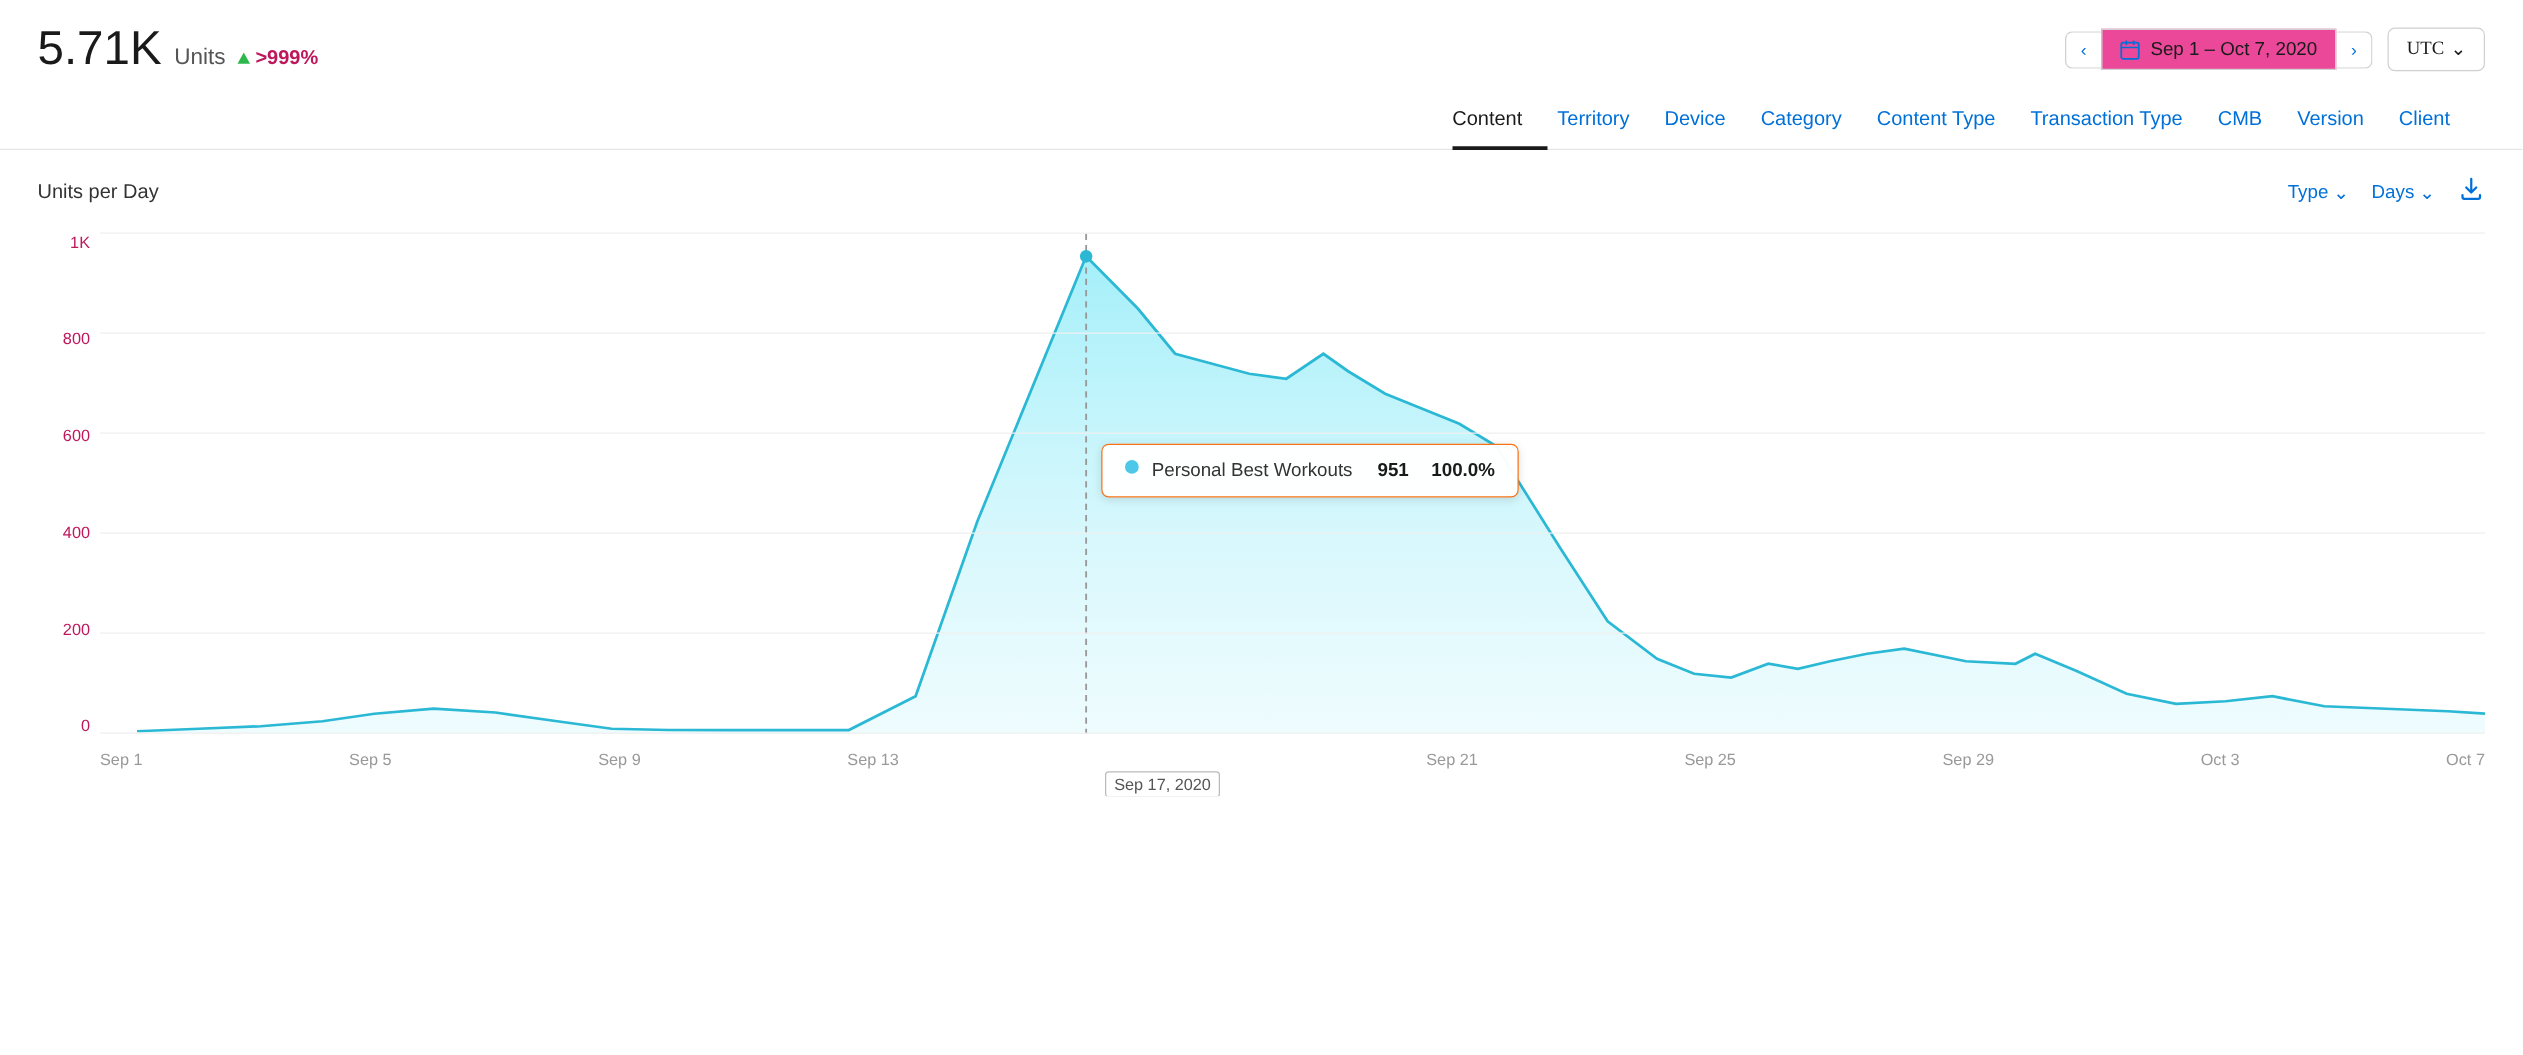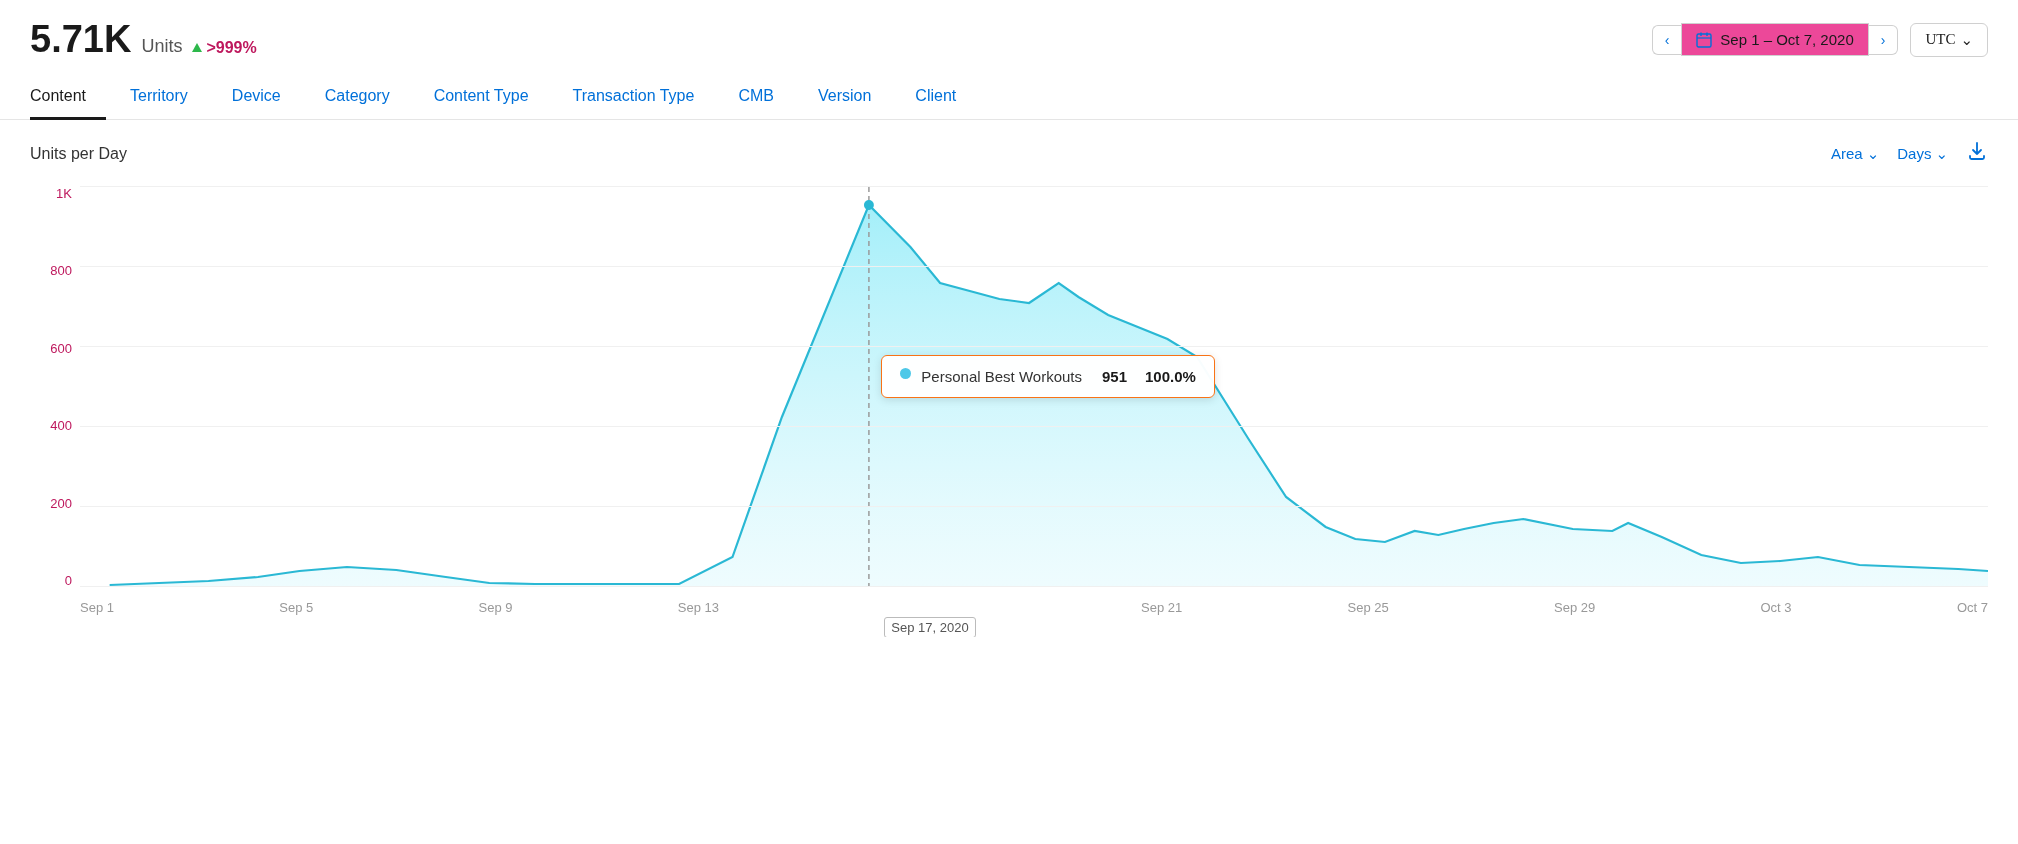--- a/index.html
+++ b/index.html
@@ -11,21 +11,21 @@
       justify-content: space-between;
       padding: 18px 30px 12px 30px;
     }
     .header-left {
       display: flex;
       align-items: baseline;
       gap: 10px;
     }
     .units-value {
       font-size: 38px;
-      font-weight: 700;
+      font-weight: 400;
       color: #1a1a1a;
     }
     .units-label {
       font-size: 18px;
       font-weight: 300;
       color: #555;
     }
     .units-change {
       display: flex;
       align-items: center;
@@ -95,21 +95,22 @@
       display: flex;
       align-items: center;
       gap: 5px;
       font-family: Liberation Serif, serif;
     }
 
     .tabs-bar {
       border-bottom: 1px solid #e5e5e5;
       padding: 0 30px;
       display: flex;
-      gap: 16px;
+      gap: 0;
+      justify-content: flex-end;
     }
     .tab {
       padding: 14px 20px 14px 0;
       font-size: 16px;
       cursor: pointer;
       color: #0070d9;
       background: none;
       border: none;
       position: relative;
       margin-right: 8px;
@@ -315,21 +316,21 @@
   <button class="tab">CMB</button>
   <button class="tab">Version</button>
   <button class="tab">Client</button>
 </div>
 
 <div class="chart-section">
   <div class="chart-header">
     <span class="chart-title">Units per Day</span>
     <div class="chart-controls">
       <button class="ctrl-btn">
-        <span>Area</span>
+        <span>Type</span>
         <span>⌄</span>
       </button>
       <button class="ctrl-btn">
         <span>Days</span>
         <span>⌄</span>
       </button>
       <button class="download-btn">
         <svg width="22" height="22" viewBox="0 0 22 22" fill="none" xmlns="http://www.w3.org/2000/svg">
           <path d="M11 3v11M7 10l4 4 4-4" stroke="#0070d9" stroke-width="1.8" stroke-linecap="round" stroke-linejoin="round"></path>
           <path d="M4 16v1.5A1.5 1.5 0 005.5 19h11a1.5 1.5 0 001.5-1.5V16" stroke="#0070d9" stroke-width="1.8" stroke-linecap="round"></path>

